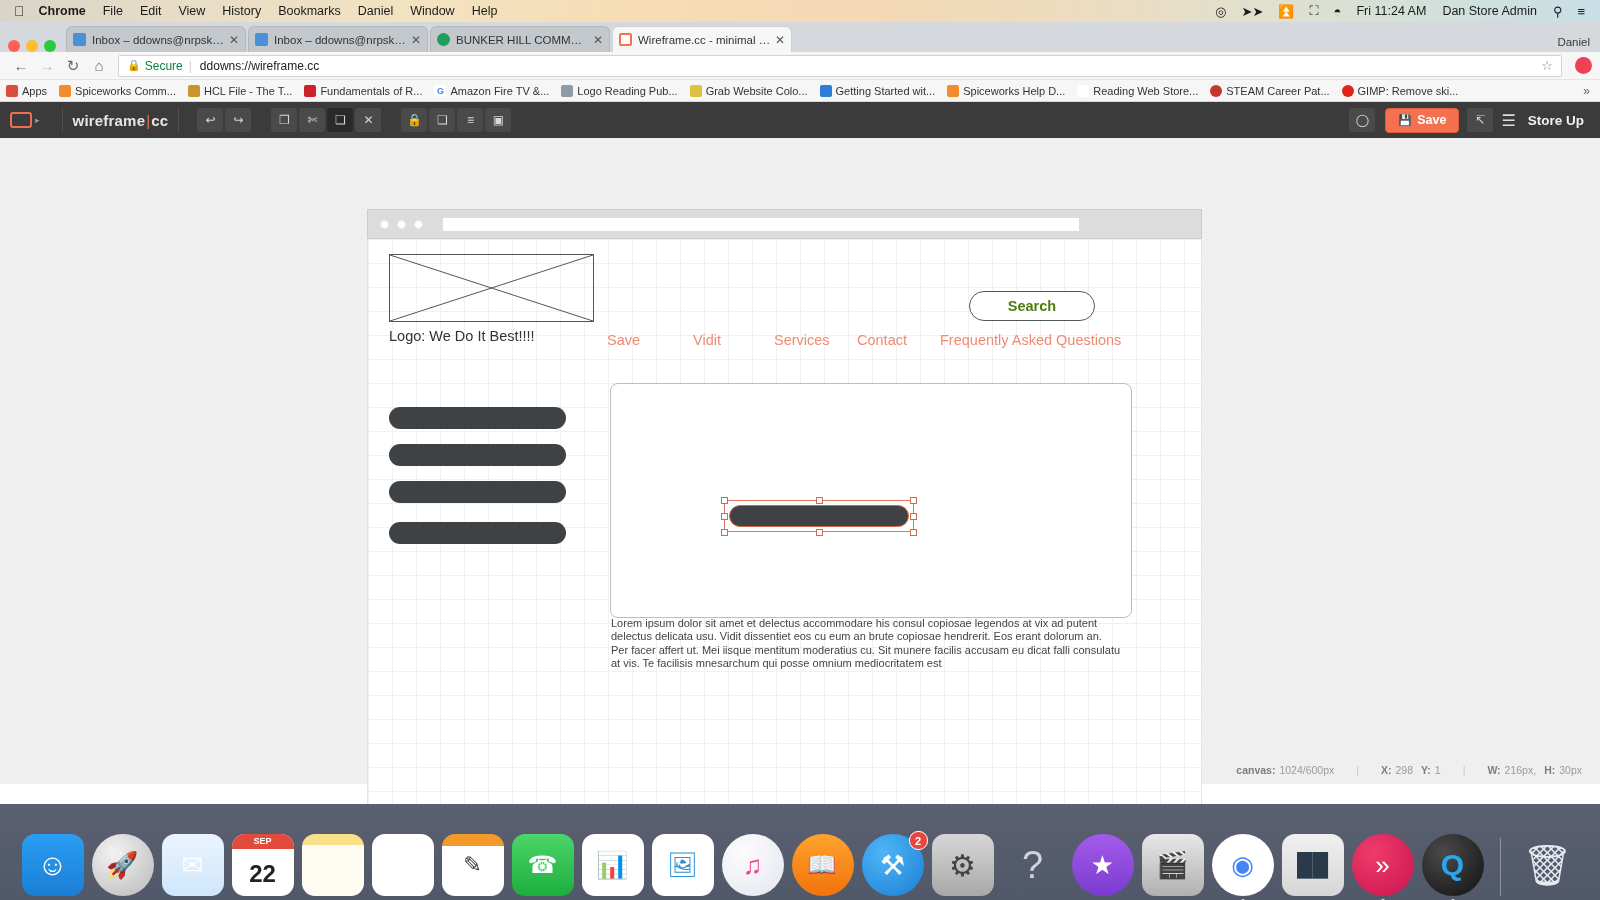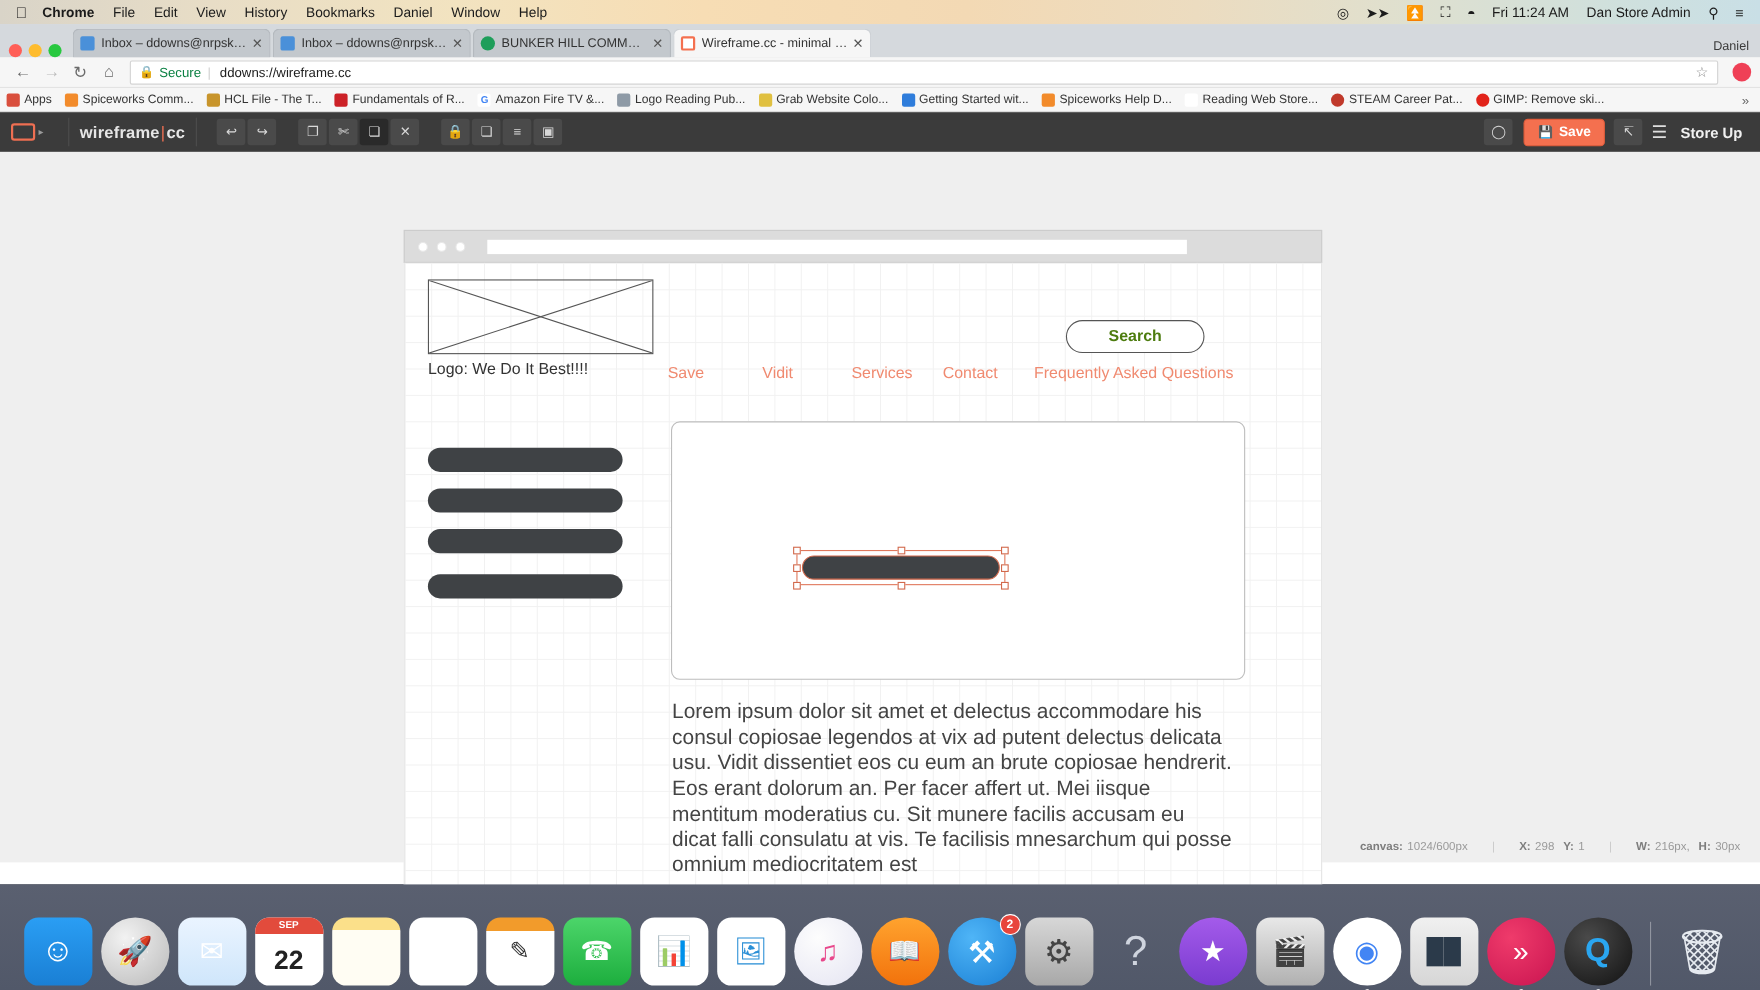--- a/index.html
+++ b/index.html
@@ -158,22 +158,22 @@
   #selbox {
     position: absolute; left: 356px; top: 261px; width: 190px; height: 32px;
     border: 1px solid #e0785c;
   }
   .handle {
     position: absolute; width: 7px; height: 7px; background: #fff;
     border: 1px solid #d2694c;
   }
   
   #para {
-    position: absolute; left: 243px; top: 397px; width: 510px;
-    font-size: 19px; line-height: 1.22; color: #444;
+    position: absolute; left: 243px; top: 378px; width: 510px;
+    font-size: 11px; line-height: 1.22; color: #444;
   }
   
   #statusbar {
     position: absolute; bottom: 8px; right: 18px; display: flex;
     align-items: center; font-size: 10.5px; color: #9a9a9a;
   }
   #statusbar b { color: #7d7d7d; font-weight: bold; }
   #statusbar .sdiv { margin: 0 22px; color: #c9c9c9; }
 
   

